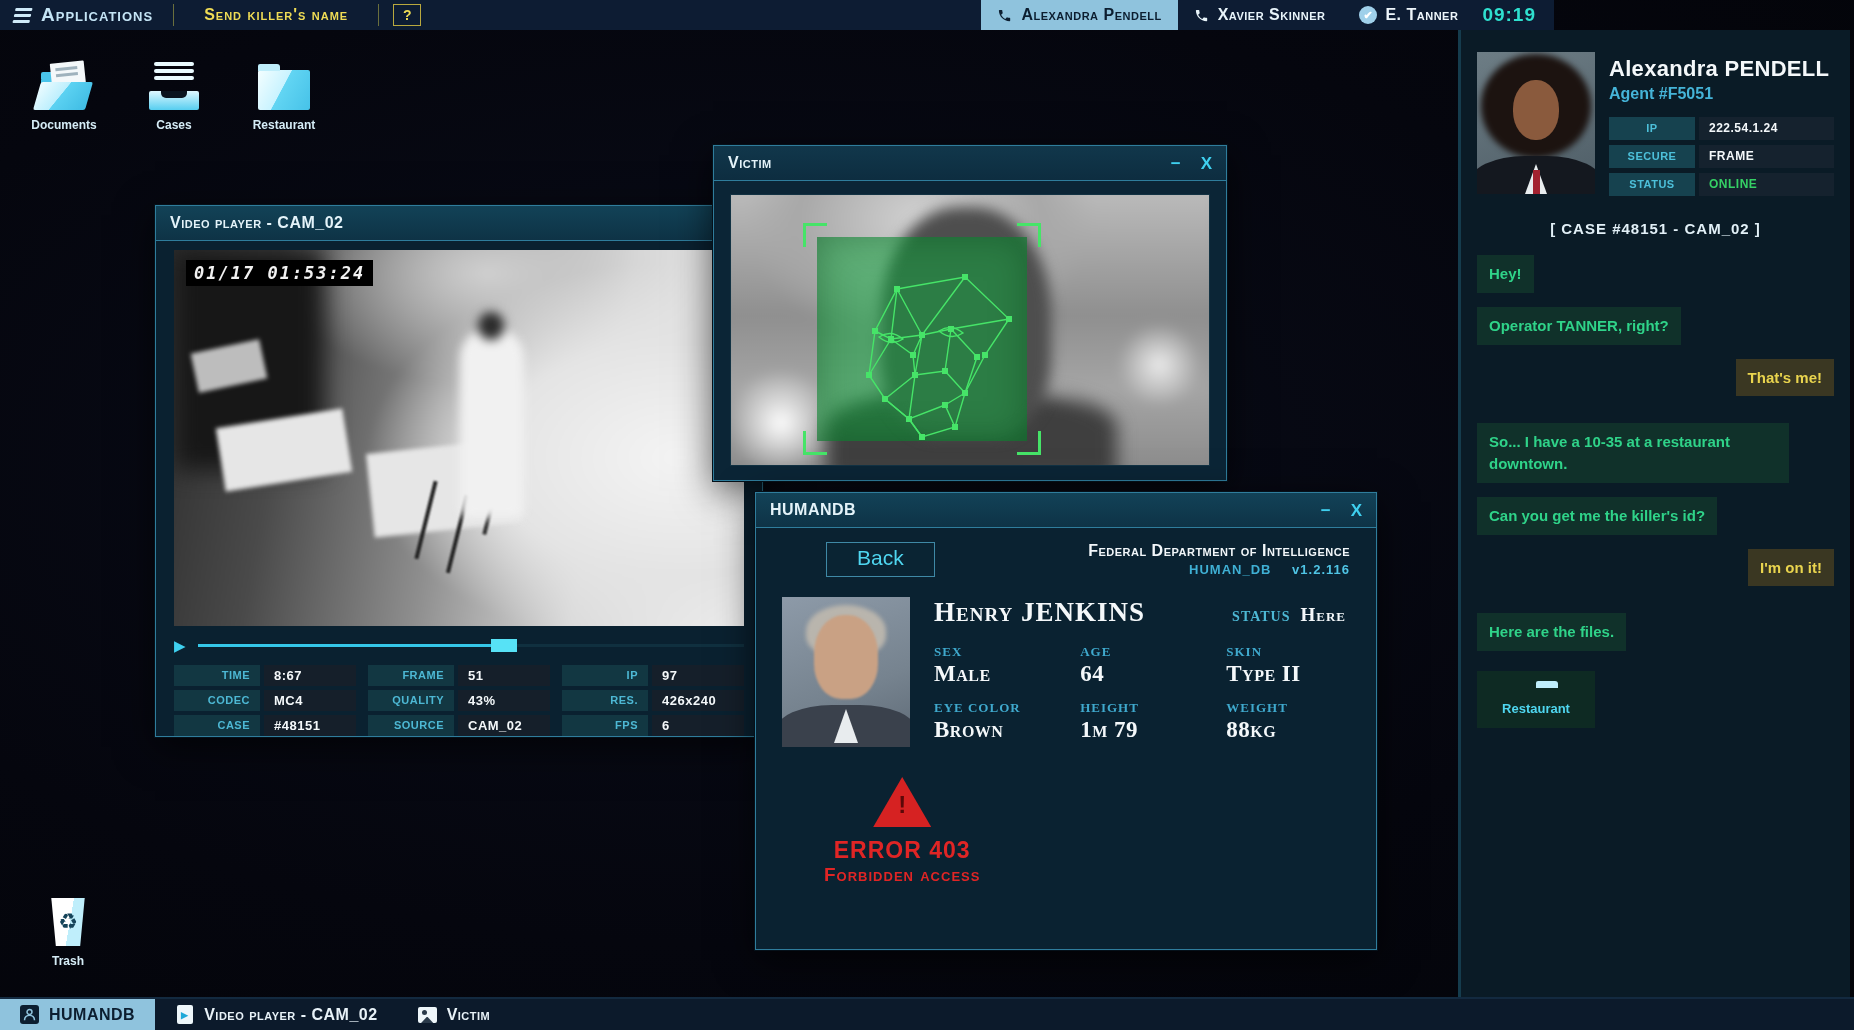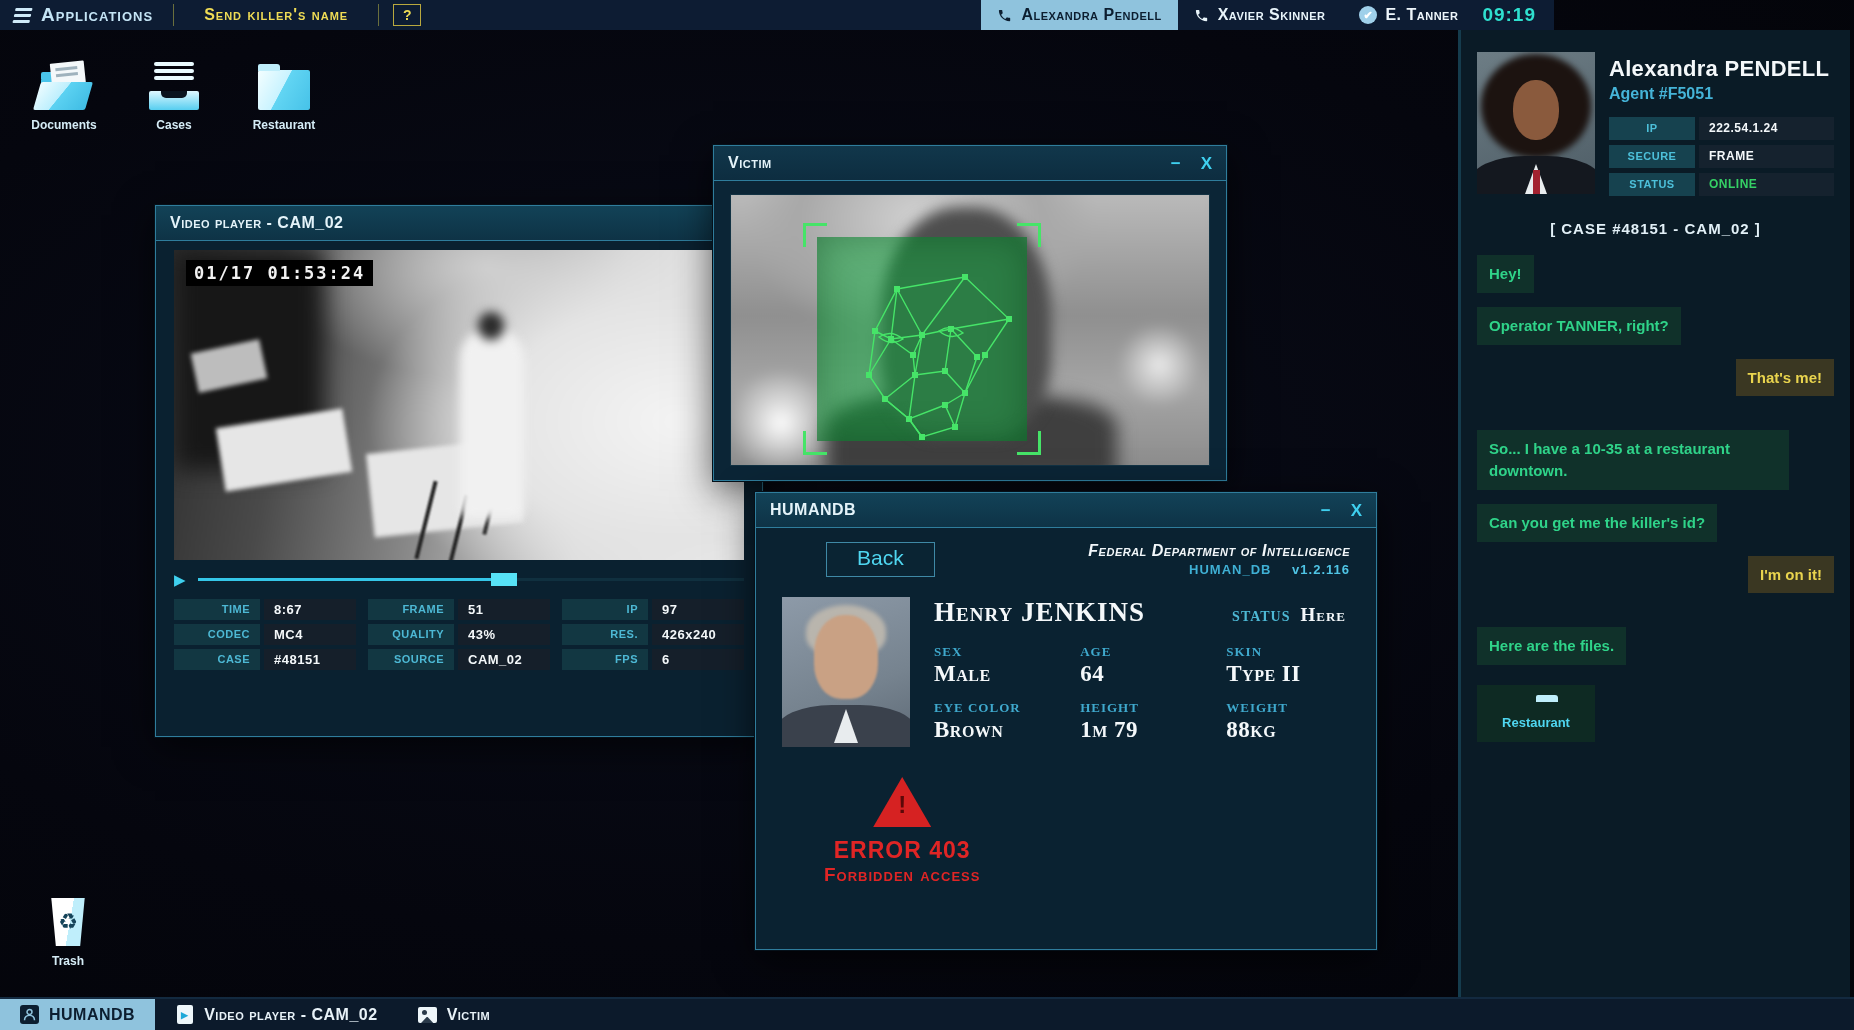--- a/index.html
+++ b/index.html
@@ -70,21 +70,21 @@
   .win-head { height:35px; display:flex; align-items:center; padding:0 14px; gap:16px;
               background:linear-gradient(#124257,#0e3346); border-bottom:1px solid #2f7d9c; cursor:move; }
   .win-title { font-size:16px; font-weight:bold; color:#e4f3f9; letter-spacing:.5px; }
   .win-ctl { margin-left:auto; display:flex; gap:20px; }
   .win-btn { color:#3fd0ef; font-weight:bold; font-size:17px; line-height:1; cursor:pointer; }
 
   
   .w-video { left:155px; top:205px; width:608px; height:532px; z-index:1; padding:35px 0 0 0; }
   .w-video .win-head { position:absolute; top:0; left:0; right:0; }
   .w-video .body { padding:9px 18px 10px; }
-  .vscreen { position:relative; height:310px; background:#22c55e; overflow:hidden; }
+  .vscreen { position:relative; height:376px; background:#22c55e; overflow:hidden;font-style:italic; }
   .cctv { position:absolute; inset:-8px; filter:blur(3px) grayscale(1);
           background:
             radial-gradient(ellipse 420px 260px at 88% 55%, #f4f4f4 0%, #e4e4e4 45%, rgba(160,160,160,0) 75%),
             radial-gradient(ellipse 300px 160px at 55% 8%, #cfcfcf 0%, rgba(120,120,120,0) 70%),
             linear-gradient(100deg,#2c2c2c 0%, #4a4a4a 22%, #8e8e8e 48%, #d9d9d9 72%, #f2f2f2 100%); }
   .cctv-table { position:absolute; background:#e6e6e6; filter:blur(2px); }
   .t1 { left:46px; top:168px; width:128px; height:64px; transform:rotate(-9deg); }
   .t2 { left:196px; top:196px; width:150px; height:84px; transform:rotate(-6deg); }
   .t3 { left:20px; top:96px; width:70px; height:40px; transform:rotate(-12deg); background:#bdbdbd; }
   .cctv-dark { position:absolute; left:0; top:0; width:150px; height:220px; background:#171717; filter:blur(12px); }
@@ -134,21 +134,21 @@
   .c-br { right:0; bottom:0; border-right-width:3px; border-bottom-width:3px; }
   .mesh { position:absolute; left:86px; top:42px; }
 
   
   .w-db { left:755px; top:492px; width:622px; height:458px; z-index:3; background:#0a2231; }
   .db-body { padding:14px 26px 0; }
   .db-toolbar { display:flex; align-items:center;padding-left:44px; }
   .back-btn { border:1px solid #3f89a6; color:#4fd6f0; background:rgba(10,40,56,.4); font-size:21px;
               padding:3px 30px 6px; cursor:pointer; font-family:"Liberation Sans",sans-serif; }
   .db-org { margin-left:auto; text-align:right; }
-  .org-title { color:#f2f7fa; font-weight:bold; font-size:16px; letter-spacing:.5px;font-style:italic; }
+  .org-title { color:#f2f7fa; font-weight:bold; font-size:16px; letter-spacing:.5px; }
   .org-sub { color:#3fb0d4; font-weight:bold; font-size:13px; margin-top:2px; letter-spacing:1px; }
   .org-sub .ver { margin-left:16px; color:#4fc4e4; }
   .profile { display:flex; gap:24px; margin-top:20px; }
   .mugshot { position:relative; width:128px; height:150px; overflow:hidden; flex:none;
              background:linear-gradient(160deg,#8d9aa8 0%, #76838f 60%, #5e6a76 100%); }
   .mug-hair { position:absolute; left:24px; top:8px; width:80px; height:52px; background:#b9b5ad; border-radius:50% 50% 40% 40%; filter:blur(2px); }
   .mug-face { position:absolute; left:32px; top:18px; width:64px; height:84px; background:#c9a184; border-radius:46% 46% 42% 42%; filter:blur(1px); }
   .mug-body { position:absolute; left:-6px; bottom:-20px; width:140px; height:62px; background:#3a414c; border-radius:40% 40% 0 0; }
   .mug-shirt { position:absolute; left:52px; bottom:4px; width:24px; height:34px; background:#e8ecee;
                clip-path:polygon(50% 0, 100% 100%, 0 100%); }
@@ -190,21 +190,21 @@
   .irow .il { background:#16424f; color:#4dc0da; font-size:11px; font-weight:bold; letter-spacing:.5px;
               height:23px; line-height:23px; text-align:center; }
   .irow .iv { background:#15222e; color:#f4f8fa; font-size:12px; font-weight:bold;
               height:23px; line-height:23px; padding-left:10px; letter-spacing:.5px; }
   .irow .iv.online { color:#35d065; }
   .case-head { text-align:center; color:#e2f0f7; font-size:15px; font-weight:bold; letter-spacing:1px; margin:24px 0 6px; }
   .chat { flex:1; display:flex; flex-direction:column; gap:14px; margin-top:12px; overflow:hidden; }
   .bubble { max-width:312px; padding:8px 12px; font-size:15px; font-weight:bold; line-height:1.45; }
   .bubble.them { align-self:flex-start; background:#10312a; color:#2fd389; }
   .bubble.me { align-self:flex-end; background:#3a3722; color:#e9d44e; }
-  .mt-lg { margin-top:20px; }
+  .mt-lg { margin-top:13px; }
   .attach { margin-top:6px; width:118px; background:#0e2a23; padding:16px 8px 12px; text-align:center; cursor:pointer; }
   .attach .folder { margin:0 auto; width:54px; height:42px; }
   .attach .alabel { margin-top:14px; color:#4fd6f0; font-size:13px; font-weight:bold; }
 
   
   .taskbar { position:absolute; left:0; right:0; bottom:0; height:33px; background:#0c1a2b;
              border-top:2px solid #132a40; display:flex; align-items:stretch; z-index:60; }
   .task { display:flex; align-items:center; gap:10px; padding:0 20px; color:#e8f2f8; font-size:16px;
           font-weight:bold; letter-spacing:.5px; cursor:pointer; }
   .task.active { background:#8fc3dd; color:#0c1e30; }

